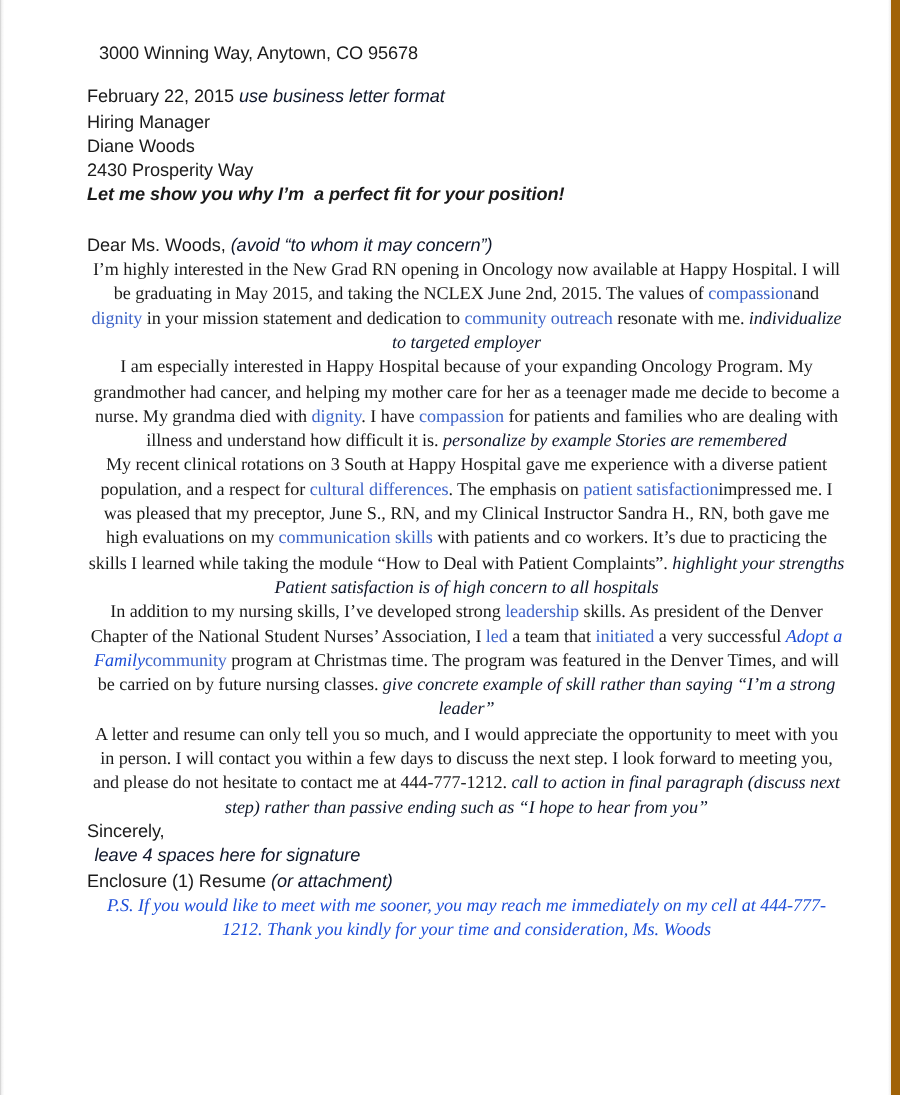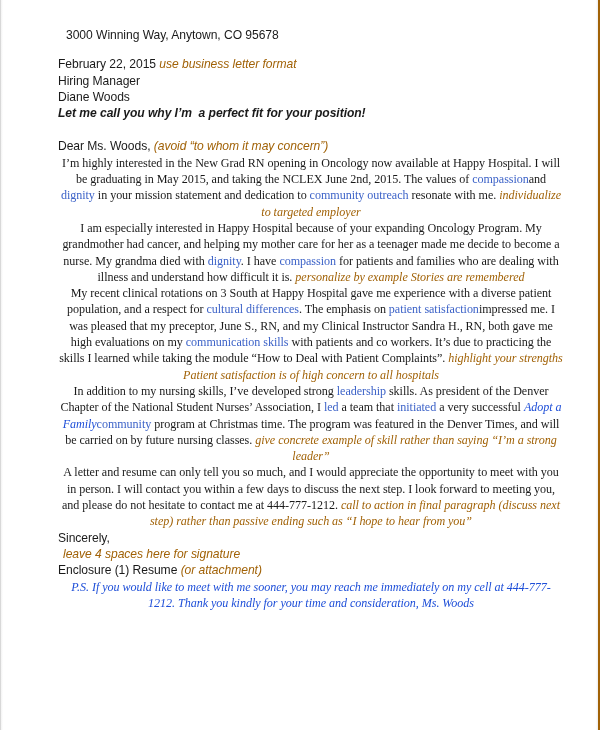--- a/index.html
+++ b/index.html
@@ -14,21 +14,21 @@
     font-family: "Liberation Sans", sans-serif;
     overflow: hidden;
   }
   #page {
     position: relative;
     width: 600px;
     height: 730px;
     background: #ffffff;
     box-sizing: border-box;
     border-left: 1px solid #d8d8d8;
-    border-right: 2px solid #a16207;
+    border-right: 6px solid #a16207;
   }
   #page::before {
     content: "";
     position: absolute;
     left: 0; top: 0; bottom: 0;
     width: 2px;
     background: linear-gradient(to right, #f2f2f2, #ffffff);
   }
   #page::after {
     content: "";
@@ -49,21 +49,21 @@
   }
   .line { white-space: pre-wrap; }
   .blk { margin: 0; }
   .gap-md { height: 13px; }
   .gap-lg { height: 17px; }
 
   .hdr { padding-left: 8px; }
 
   
   .kw   { color: #3d63c8; }          
-  .note { color: #a16207; font-style: italic; }  
+  .note { color: #0f172a; font-style: italic; }  
   .bi   { font-weight: bold; font-style: italic; color: #1a1a1a; }
   .it   { font-style: italic; color: #1d4ed8; }
   .email {
     color: #2b4fc4;
     font-style: italic;
     font-weight: bold;
     text-decoration: underline;
   }
   p.para { margin: 0; text-align: center; font-family: Liberation Serif, serif; }
 </style>
@@ -75,21 +75,22 @@
 
     <div class="hdr">
       <div class="line blk">3000 Winning Way, Anytown, CO 95678</div>
     </div>
 
     <div class="gap-md"></div>
 
     <div><span>February 22, 2015</span><span> </span><span class="note">use business letter format</span></div>
     <div class="line blk">Hiring Manager</div>
     <div class="line blk">Diane Woods</div>
-    <div class="line blk bi">Let me call you why I’m  a perfect fit for your position!</div>
+    <div class="line blk">2430 Prosperity Way</div>
+    <div class="line blk bi">Let me show you why I’m  a perfect fit for your position!</div>
 
     <div class="gap-lg"></div>
 
     <div><span>Dear Ms. Woods,</span><span> </span><span class="note">(avoid “to whom it may concern”)</span></div>
 
     <p class="para"><span>I’m highly interested in the New Grad RN opening in Oncology now available at Happy Hospital. I will be graduating in May 2015, and taking the NCLEX June 2nd, 2015. The values of </span><span class="kw">compassion</span><span>and </span><span class="kw">dignity</span><span> in your mission statement and dedication to </span><span class="kw">community outreach</span><span> resonate with me. </span><span class="note">individualize to targeted employer</span></p>
 
     <p class="para"><span>I am especially interested in Happy Hospital because of your expanding Oncology Program.  My grandmother had cancer, and helping my mother care for her as a teenager made me decide to become a nurse. My grandma died with </span><span class="kw">dignity</span><span>. I have </span><span class="kw">compassion</span><span> for patients and families who are dealing with illness and understand how difficult it is. </span><span class="note">personalize by example Stories are remembered</span></p>
 
     <p class="para"><span>My recent clinical rotations on 3 South at Happy Hospital gave me experience with a diverse patient population, and a respect for </span><span class="kw">cultural differences</span><span>. The emphasis on </span><span class="kw">patient satisfaction</span><span>impressed me.  I was pleased that my preceptor, June S., RN, and my Clinical Instructor Sandra H., RN, both gave me high evaluations on my </span><span class="kw">communication skills</span><span> with patients and co workers. It’s due to practicing the skills I learned while taking the module “How to Deal with Patient Complaints”. </span><span class="note">highlight your strengths  Patient satisfaction is of high concern to all hospitals</span></p>

